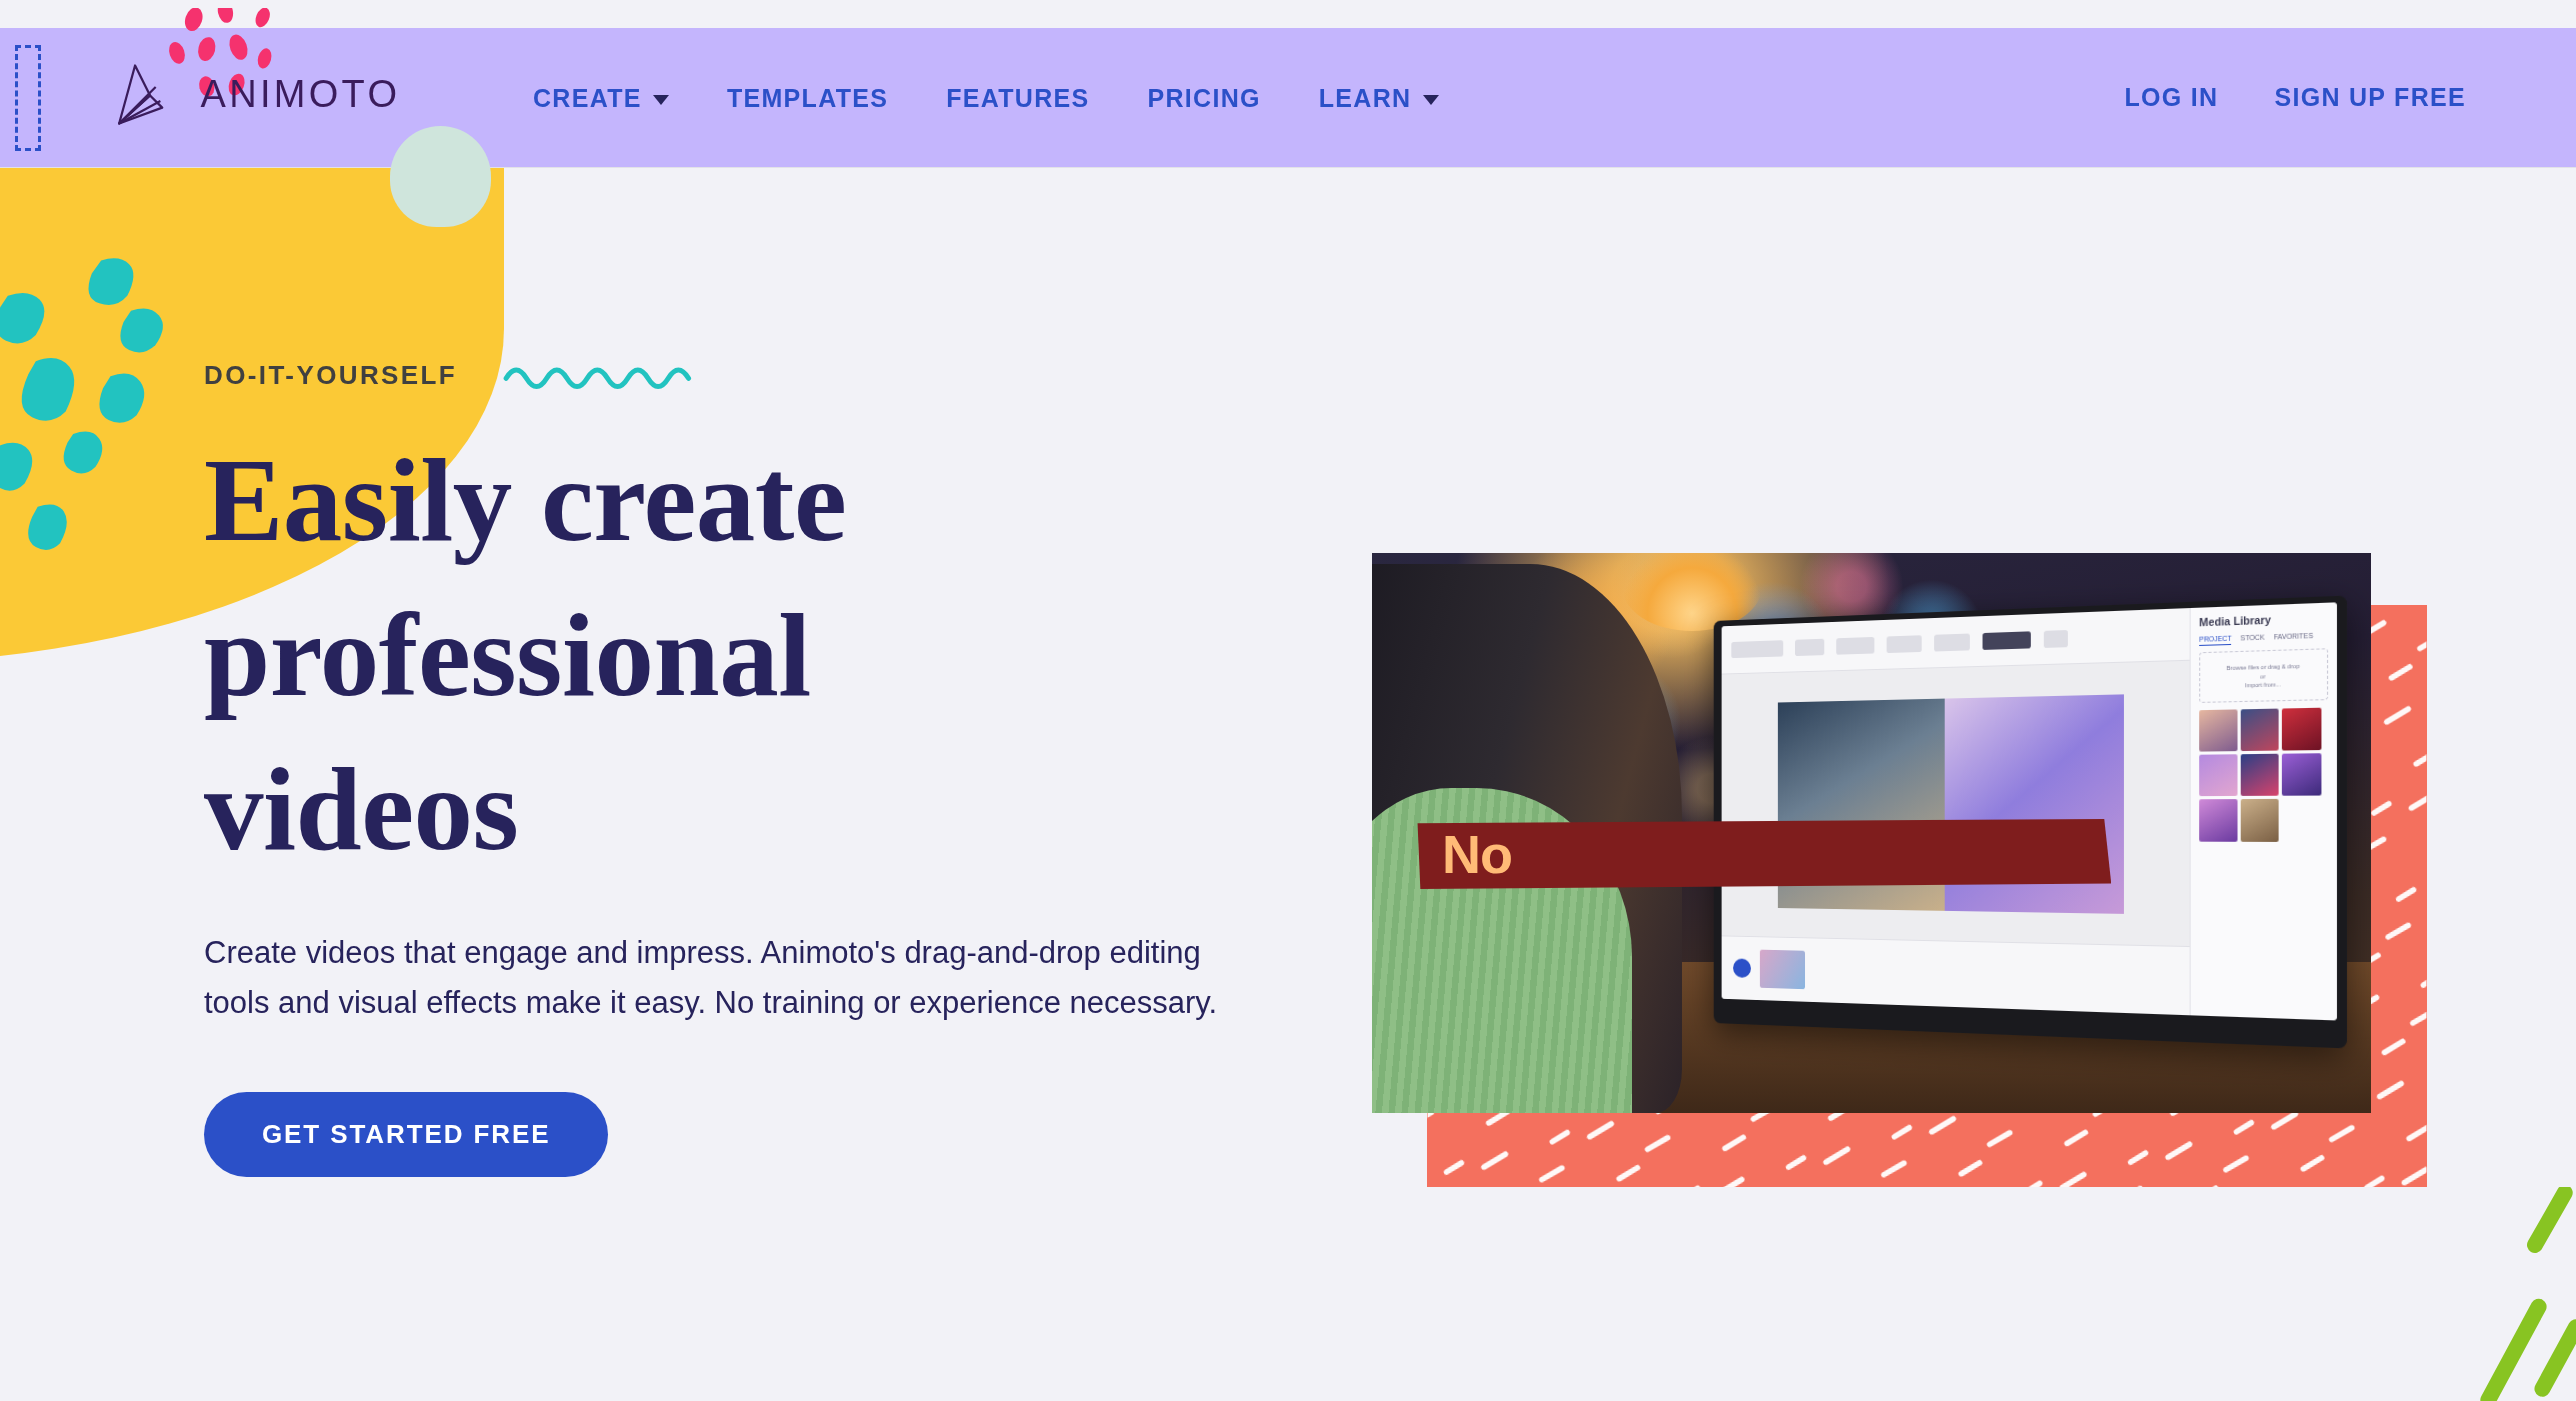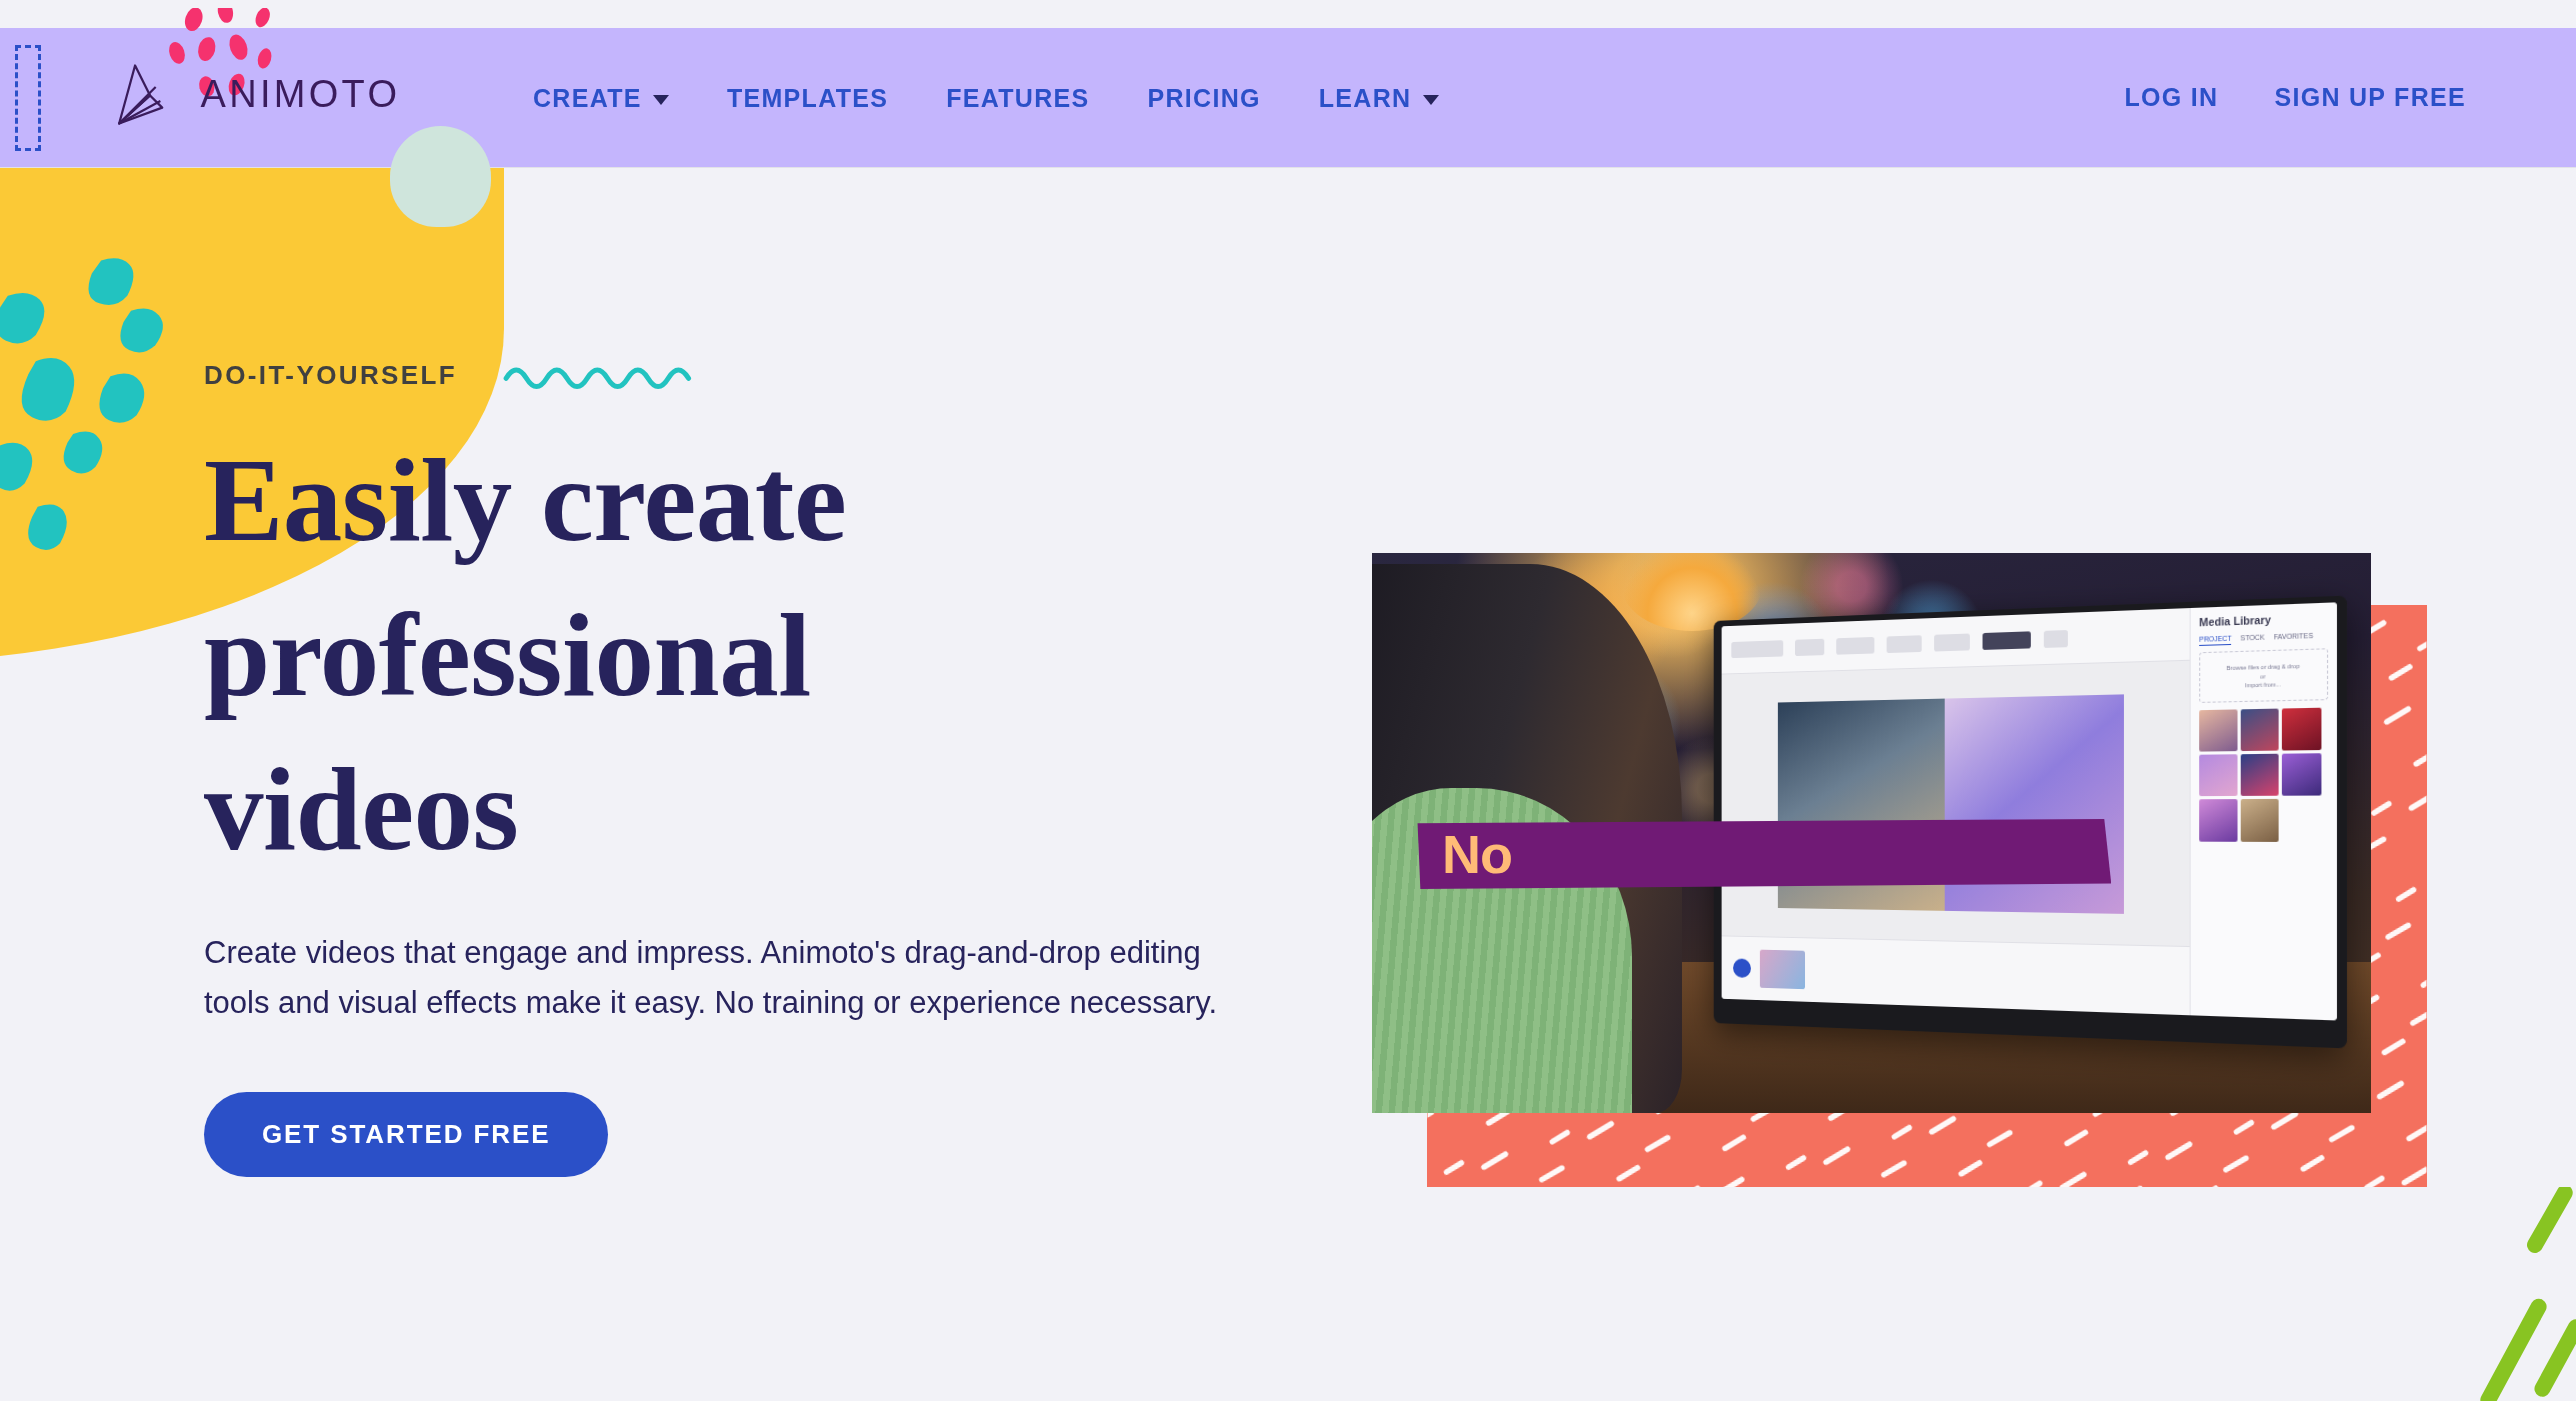--- a/index.html
+++ b/index.html
@@ -168,21 +168,21 @@
   .ml-tab.on { color:#2B50C8; border-bottom:1.9px solid #2B50C8; padding-bottom:1.9px; }
   .ml-drop {
     border:0.9px dashed #C9C9D6; border-radius:3.7px; height:49px;
     display:flex; flex-direction:column; align-items:center; justify-content:center; gap:2.8px;
   }
   .ml-drop-t { font-size:5.6px; color:#7b7b95; }
   .ml-grid { display:flex; flex-wrap:wrap; gap:2.8px; }
   .ml-thumb { width:30%; padding-bottom:34%; border-radius:1.9px; }
   .overlay-band {
     position:absolute; left:4%; top:47.5%; width:70%; height:12.5%;
-    background:#701a75; z-index:9;
+    background:#7f1d1d; z-index:9;
     display:flex; align-items:center; padding-left:3%;
     clip-path:polygon(0.8% 6%,99% 0%,100% 92%,1.2% 100%);
   }
   .ov-no { color:#FFBB77; font-size:54px; font-weight:bold; letter-spacing:-0.9px; }
   .ov-exp { color:#DCEDE8; font-size:54px; font-weight:bold; letter-spacing:-0.9px; margin-left:17px; }
 </style>
 </head>
 <body>
 
 <div class="header">

